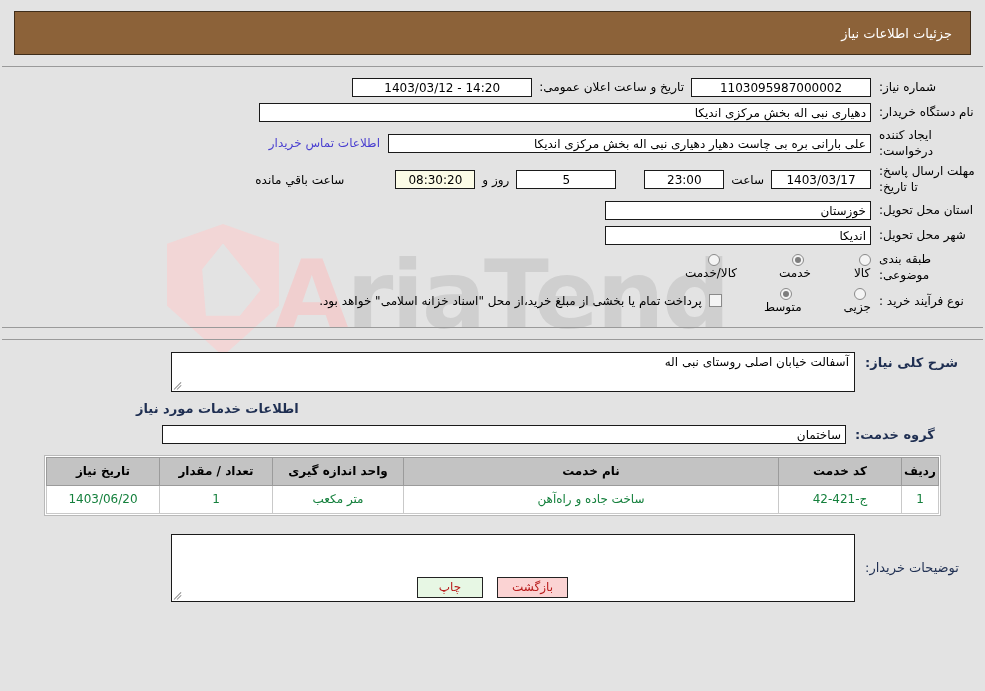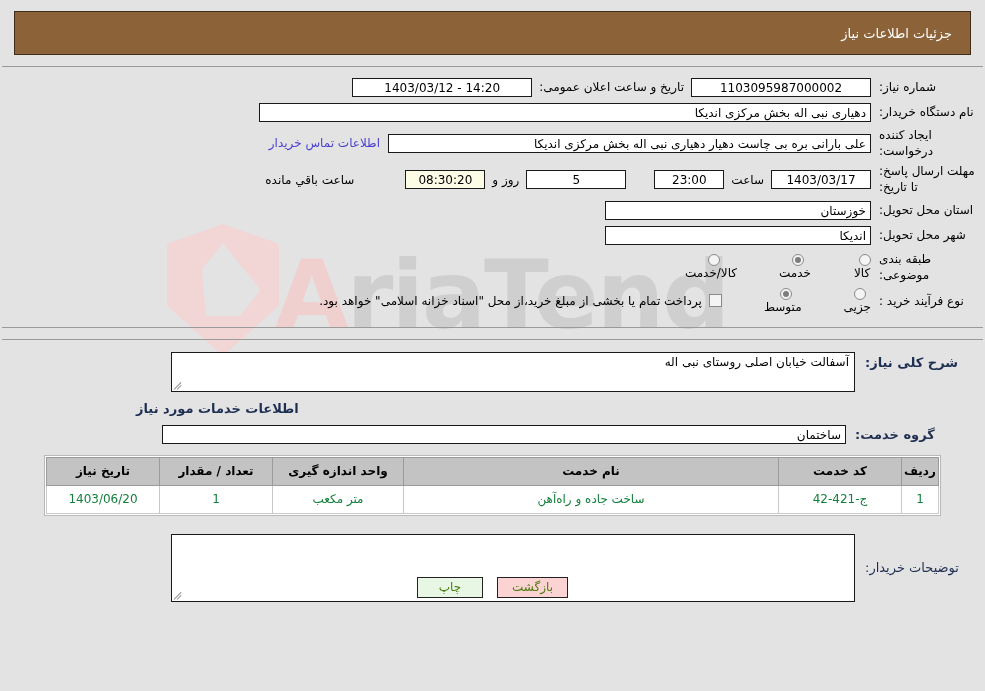--- a/index.html
+++ b/index.html
@@ -130,21 +130,21 @@
     overflow: hidden;
     white-space: nowrap;
   }
   .fld.rtl-start { text-align: right; }
   .fld.khaki { background: #fbfbe6; margin-left: 44px; }
 
   .w-180 { width: 180px; }
   .w-240 { width: 266px; }
   .w-120 { width: 100px; }
   .w-100 { width: 100px; }
-  .w-90  { width: 70px; }
+  .w-90  { width: 80px; }
   .w-80  { width: 80px; }
 
   .inline-lbl {
     font-size: 12px;
     padding: 0 7px;
     white-space: nowrap;
   }
   .link {
     color: #4a3fd0;
     font-size: 12px;
@@ -316,21 +316,21 @@
   .btn {
     border: 1px solid #222;
     font-size: 12px;
     height: 21px;
     line-height: 19px;
     min-width: 66px;
     text-align: center;
     padding: 0 14px;
     box-sizing: border-box;
     cursor: pointer;
-    color: #4d7c0f;
+    color: #b91c1c;
   }
   .btn.back  { background: #fbd3d3; }
   .btn.print { background: #e7f7e4; }
 </style>
 </head>
 <body>
 
 <div class="watermark">
   <div class="wm-inner">
     <div class="wm-shield"></div>

